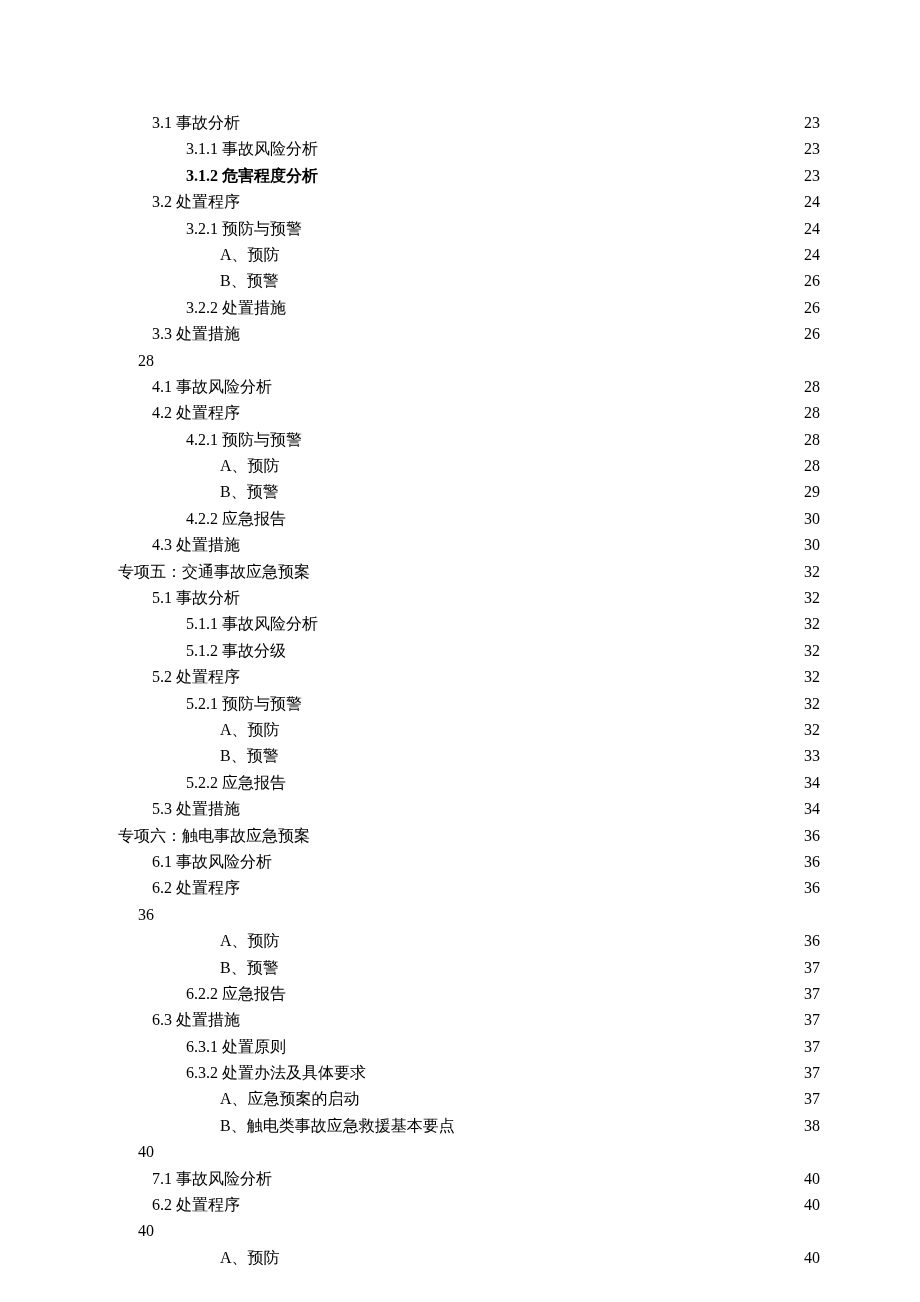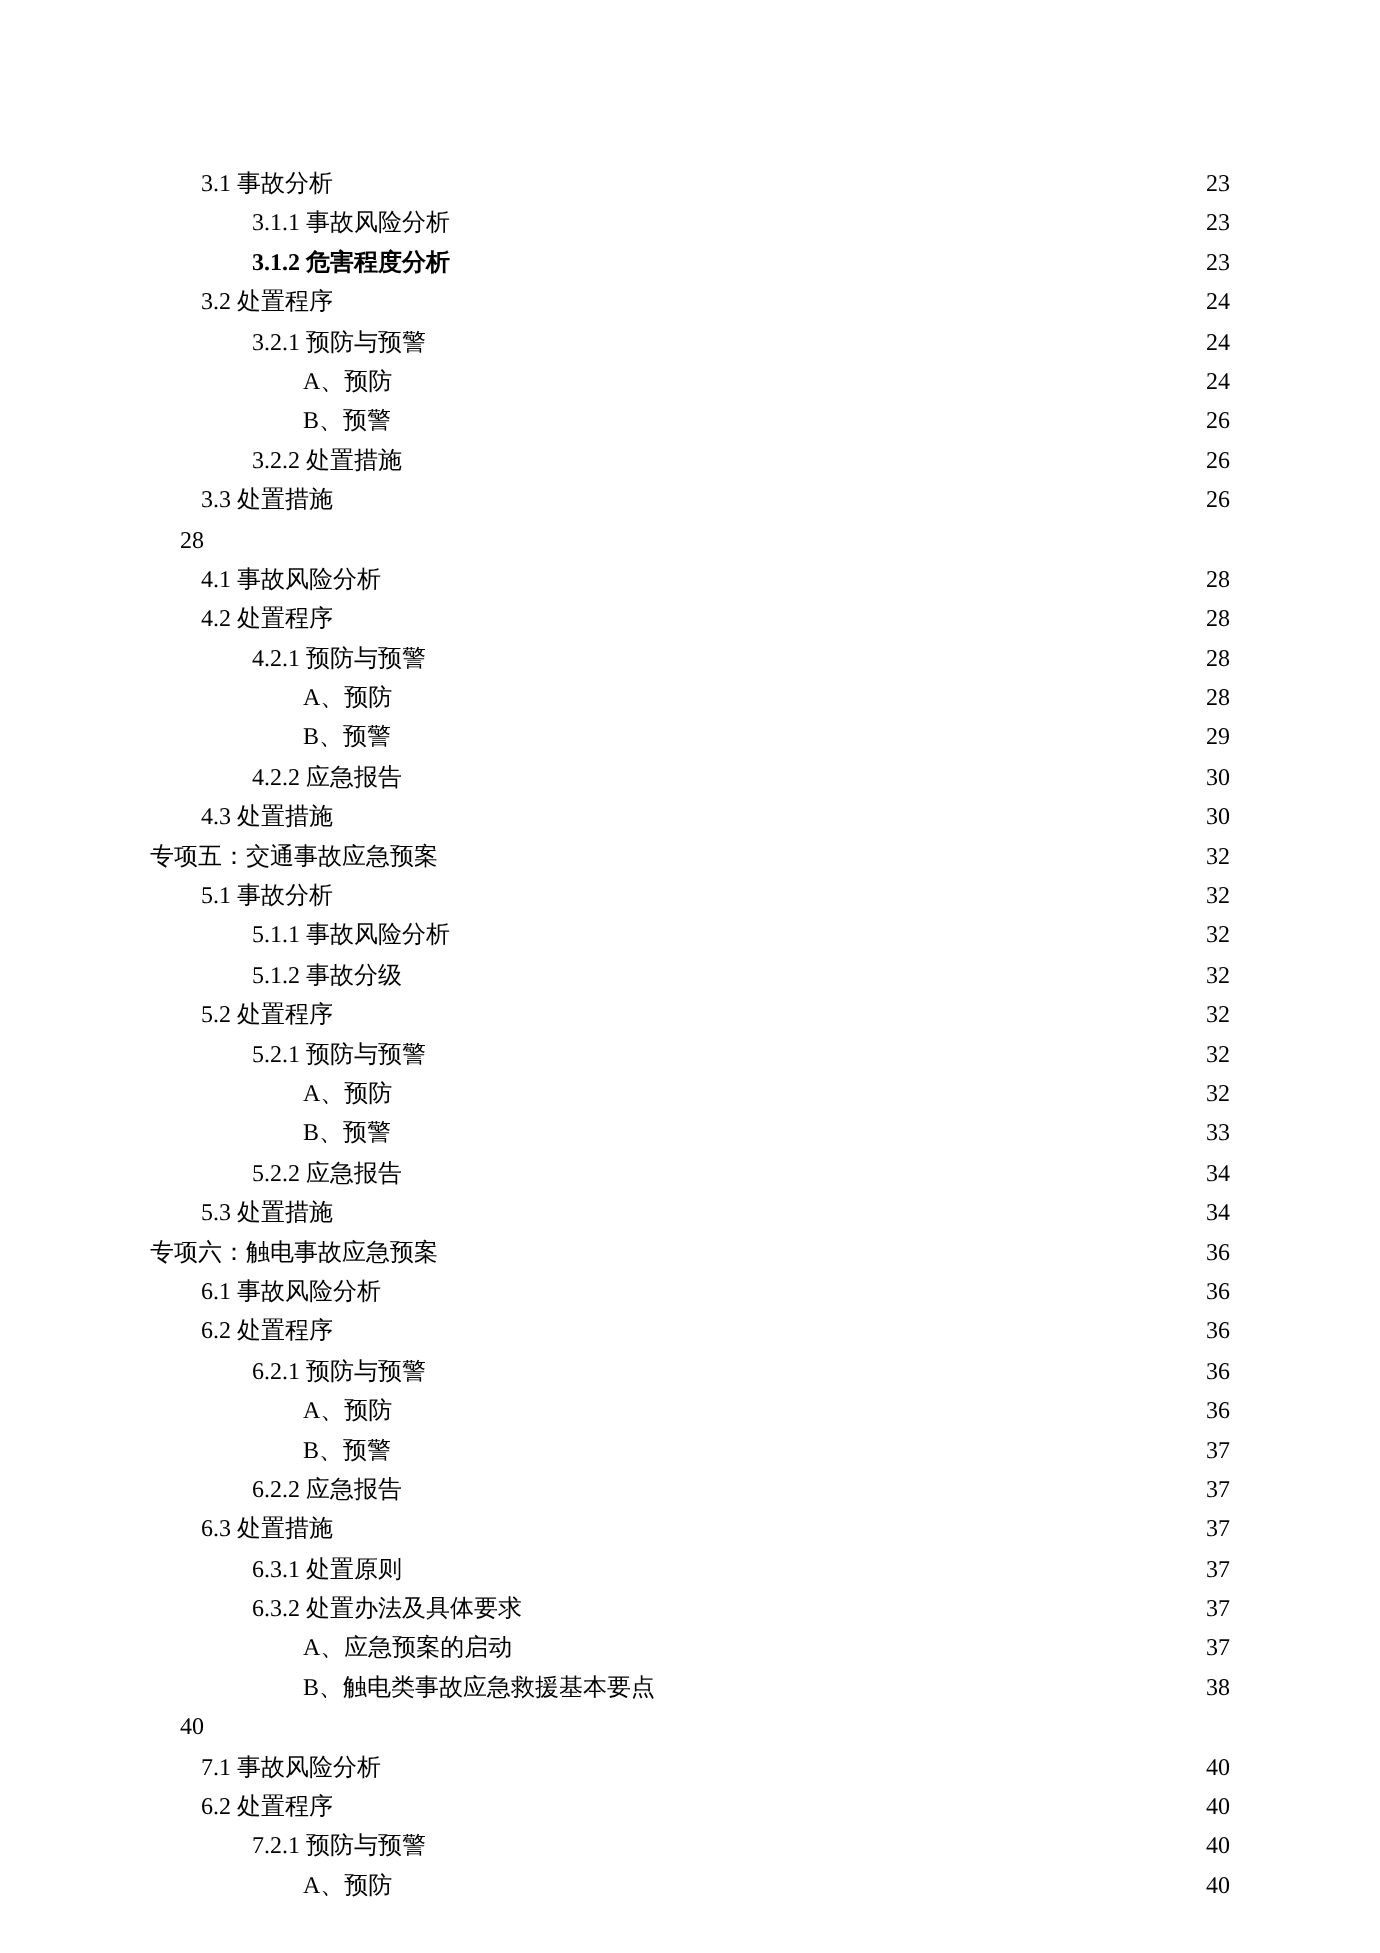--- a/index.html
+++ b/index.html
@@ -18,20 +18,21 @@
     }
     .toc-container {
       width: 100%;
     }
     .toc-entry {
       display: flex;
       justify-content: space-between;
       align-items: baseline;
       line-height: 1.65;
       margin-bottom: 0px;
+      margin-left: 18px;
     }
     .toc-label {
       white-space: nowrap;
     }
     .toc-page {
       white-space: nowrap;
       padding-left: 20px;
     }
     .indent-0 { padding-left: 0px; }
     .indent-1 { padding-left: 34px; }
@@ -156,21 +157,20 @@
     </div>
     <div class="toc-entry">
       <span class="toc-label indent-1">6.1  事故风险分析</span>
       <span class="toc-page">36</span>
     </div>
     <div class="toc-entry">
       <span class="toc-label indent-1">6.2 处置程序</span>
       <span class="toc-page">36</span>
     </div>
     <div class="toc-entry">
-      <span class="toc-label indent-2">6.2.1 预防与预警</span>
       <span class="toc-page">36</span>
     </div>
     <div class="toc-entry">
       <span class="toc-label indent-3">A、预防</span>
       <span class="toc-page">36</span>
     </div>
     <div class="toc-entry">
       <span class="toc-label indent-3">B、预警</span>
       <span class="toc-page">37</span>
     </div>
@@ -203,20 +203,19 @@
     </div>
     <div class="toc-entry">
       <span class="toc-label indent-1">7.1  事故风险分析</span>
       <span class="toc-page">40</span>
     </div>
     <div class="toc-entry">
       <span class="toc-label indent-1">6.2 处置程序</span>
       <span class="toc-page">40</span>
     </div>
     <div class="toc-entry">
-      <span class="toc-label indent-2">7.2.1 预防与预警</span>
       <span class="toc-page">40</span>
     </div>
     <div class="toc-entry">
       <span class="toc-label indent-3">A、预防</span>
       <span class="toc-page">40</span>
     </div>
   </div>
 
 </body></html>

